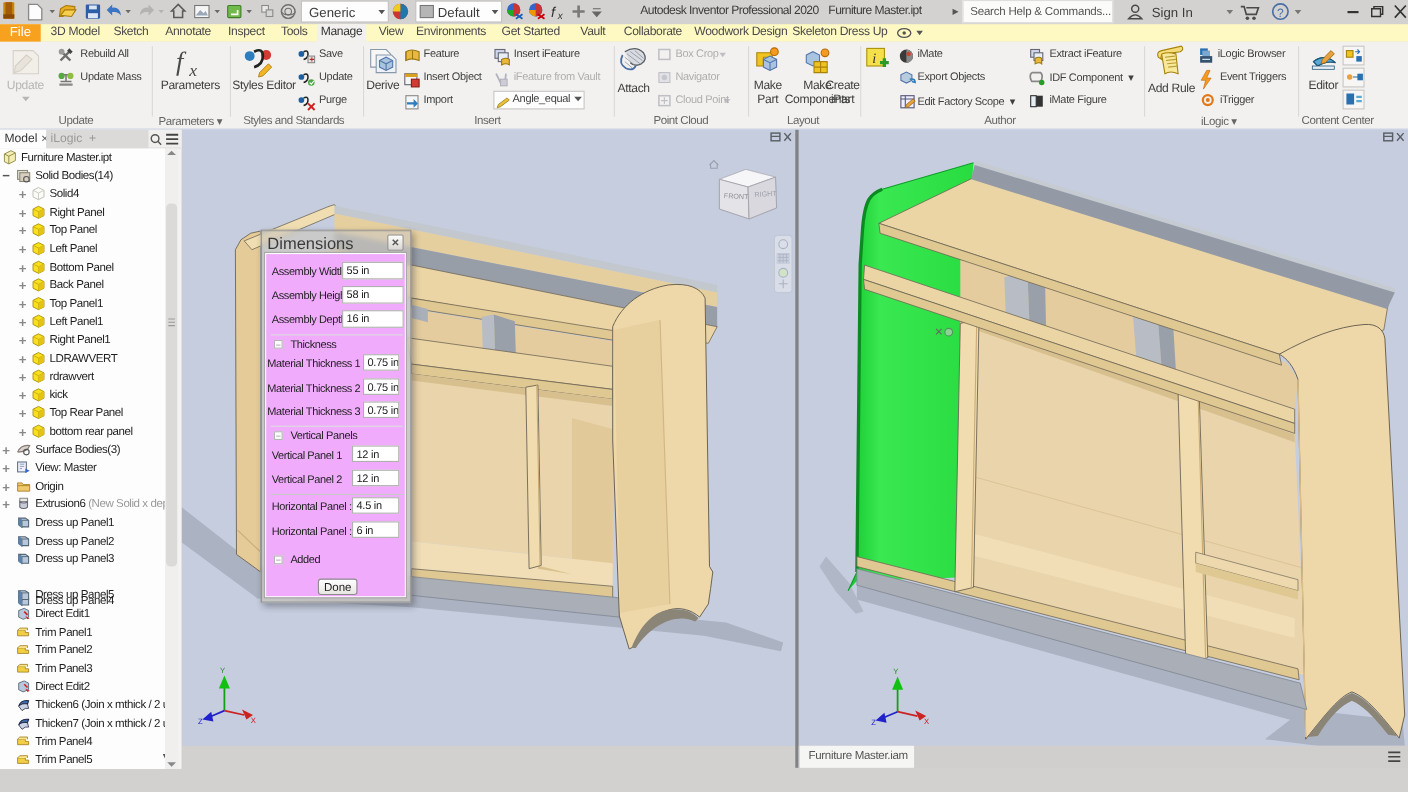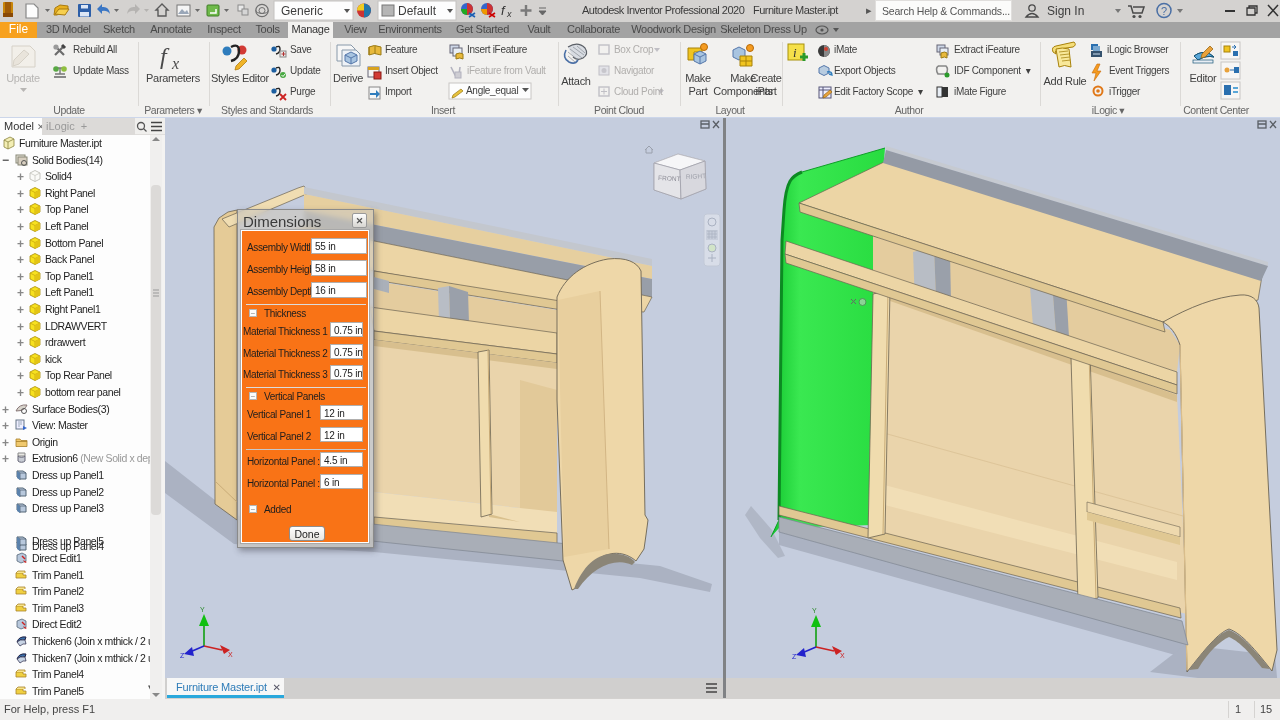--- a/index.html
+++ b/index.html
@@ -4,21 +4,21 @@
 <style>
 * { margin:0; padding:0; box-sizing:border-box; }
 html,body { width:1280px; height:720px; overflow:hidden; font-family:"Liberation Sans", sans-serif; }
 #app { position:relative; width:1280px; height:720px; background:#d3d1cf; }
 
 
 #titlebar { position:absolute; left:0; top:0; width:1280px; height:22px; background:#d4d2d0; }
 #titlebar .tt { position:absolute; top:4px; font-size:11px; letter-spacing:-0.5px; color:#3b3b3b; }
 
 
-#tabrow { position:absolute; left:0; top:22px; width:1280px; height:16px; background:#a3a3a3; }
+#tabrow { position:absolute; left:0; top:22px; width:1280px; height:16px; background:#fef9c3; }
 .rtab { position:absolute; top:0; height:16px; font-size:11px; letter-spacing:-0.3px; color:#4a4a4a; text-align:center; line-height:15px; white-space:nowrap; }
 #filetab { position:absolute; left:0; top:0; width:37px; height:16px; background:#f7a11e; color:#fff; font-size:12px; text-align:center; line-height:15px; }
 .rtab.active { background:#f2f1ef; color:#333; }
 
 
 #ribbon { position:absolute; left:0; top:38px; width:1280px; height:79px; background:#f2f1ef; }
 .rsep { position:absolute; top:4px; width:1px; height:64px; background:#dbd9d6; }
 .rlabel { position:absolute; top:66px; height:14px; font-size:10.5px; letter-spacing:-0.4px; color:#666; text-align:center; white-space:nowrap; }
 .rbtn-txt { position:absolute; font-size:10px; letter-spacing:-0.3px; color:#3f3f3f; white-space:nowrap; }
 .rbtn-txt.dis { color:#b0aeac; }
@@ -832,21 +832,21 @@
         <path d="M3 155 h6 M3 158 h6 M3 161 h6" stroke="#999" stroke-width="1"></path>
         <path d="M2 558 l4 4 l4 -4 z" fill="#888"></path>
       </svg>
     </div>
   </div>
   <div id="vpdivider"></div>
   <div id="dlg">
     <div style="position:absolute;left:0;top:0;width:137px;height:339px;background:rgba(205,200,190,0.62);border:1px solid #8a8a8a;box-shadow:2px 3px 6px rgba(60,60,70,0.45);backdrop-filter:blur(2.5px)"></div>
     <div style="position:absolute;left:6px;top:4px;font-size:15px;color:#3a3a3a">Dimensions</div>
     <div style="position:absolute;left:115px;top:4px;width:15px;height:15px;background:linear-gradient(#fdfdfd,#d8d6d2);border:1px solid #9a9a9a;border-radius:2px;color:#555;font-size:9px;text-align:center;line-height:14px;font-weight:bold">✕</div>
-    <div style="position:absolute;left:4px;top:21px;width:128px;height:313px;background:#f97316;border:1px solid #fff;outline:1px solid #a8a8a8">
+    <div style="position:absolute;left:4px;top:21px;width:128px;height:313px;background:#f0abfc;border:1px solid #fff;outline:1px solid #a8a8a8">
       <div class="dlbl" style="left:5px;top:11px">Assembly Widtl</div>
       <div class="inp" style="left:69px;top:7px;width:56px;height:16px">55 in</div>
       <div class="dlbl" style="left:5px;top:33px">Assembly Heigh</div>
       <div class="inp" style="left:69px;top:29px;width:56px;height:16px">58 in</div>
       <div class="dlbl" style="left:5px;top:55px">Assembly Deptl</div>
       <div class="inp" style="left:69px;top:51px;width:56px;height:16px">16 in</div>
       <div style="position:absolute;left:4px;top:73px;width:120px;border-top:1px solid #dcdcdc"></div>
       <div style="position:absolute;left:7px;top:78px;width:8px;height:8px;border:1px solid #b5b5b5;background:#fcfcfc;font-size:8px;line-height:7px;text-align:center;color:#888">−</div>
       <div class="dlbl" style="left:22px;top:77px">Thickness</div>
       <div class="dlbl" style="left:1px;top:95px">Material Thickness 1</div>
@@ -865,26 +865,19 @@
       <div style="position:absolute;left:4px;top:218px;width:120px;border-top:1px solid #c8c8c8"></div>
       <div class="dlbl" style="left:5px;top:225px">Horizontal Panel :</div>
       <div class="inp" style="left:78px;top:221px;width:43px;height:15px">4.5 in</div>
       <div class="dlbl" style="left:5px;top:247px">Horizontal Panel :</div>
       <div class="inp" style="left:78px;top:243px;width:43px;height:15px">6 in</div>
       <div style="position:absolute;left:7px;top:274px;width:8px;height:8px;border:1px solid #b5b5b5;background:#fcfcfc;font-size:8px;line-height:7px;text-align:center;color:#888">−</div>
       <div class="dlbl" style="left:22px;top:273px">Added</div>
       <div style="position:absolute;left:47px;top:295px;width:36px;height:15px;background:linear-gradient(#fefefe,#e8e6e2);border:1px solid #8e8e8e;border-radius:3px;font-size:10.5px;color:#222;text-align:center;line-height:14px">Done</div>
     </div>
   </div>
-  <div id="doctabs1">
-    <div style="position:absolute;left:2px;top:0;width:117px;height:20px;background:#f7f7f7;font-size:11px;letter-spacing:-0.2px;color:#2e7cb8;line-height:18px;padding-left:9px;border-bottom:3px solid #2aa8dc">Furniture Master.ipt&nbsp; <span style="color:#556;font-size:10px">✕</span></div>
-    <svg width="16" height="20" style="position:absolute;right:3px;top:0">
+  <div id="doctabs2">
+    <div style="position:absolute;left:1px;top:0;width:104px;height:20px;background:#f5f5f4;font-size:10.5px;letter-spacing:-0.3px;color:#555;line-height:19px;padding-left:8px">Furniture Master.iam</div>
+    <svg width="16" height="20" style="position:absolute;right:4px;top:0">
         <path d="M2 6 h11 M2 10 h11 M2 14 h11" stroke="#444" stroke-width="1.5"></path>
       </svg>
   </div>
-  <div id="statusbar">
-    <div style="position:absolute;left:4px;top:4px">For Help, press F1</div>
-    <div style="position:absolute;left:1228px;top:2px;height:17px;border-left:1px solid #d5d3d1"></div>
-    <div style="position:absolute;left:1235px;top:4px">1</div>
-    <div style="position:absolute;left:1254px;top:2px;height:17px;border-left:1px solid #d5d3d1"></div>
-    <div style="position:absolute;left:1260px;top:4px">15</div>
-  </div>
 </div>
 
 </body></html>

